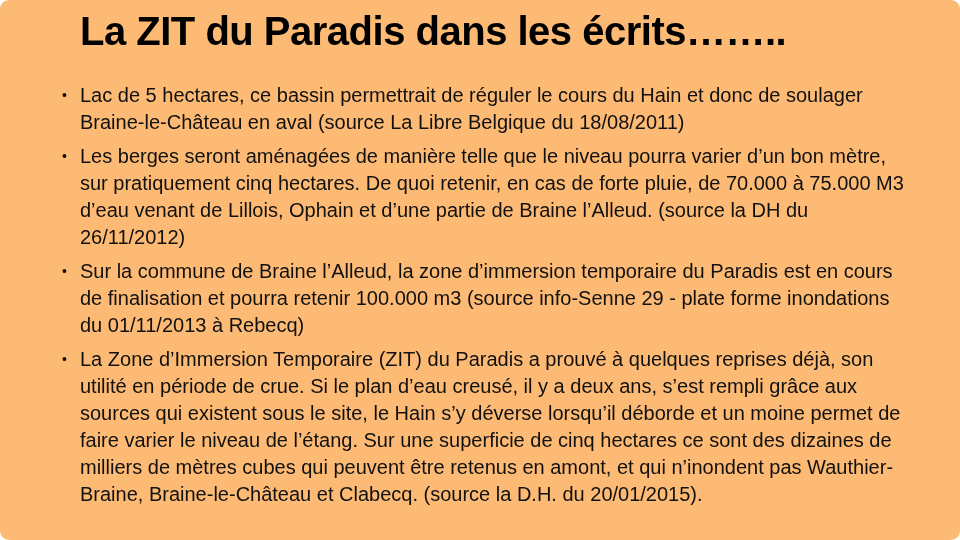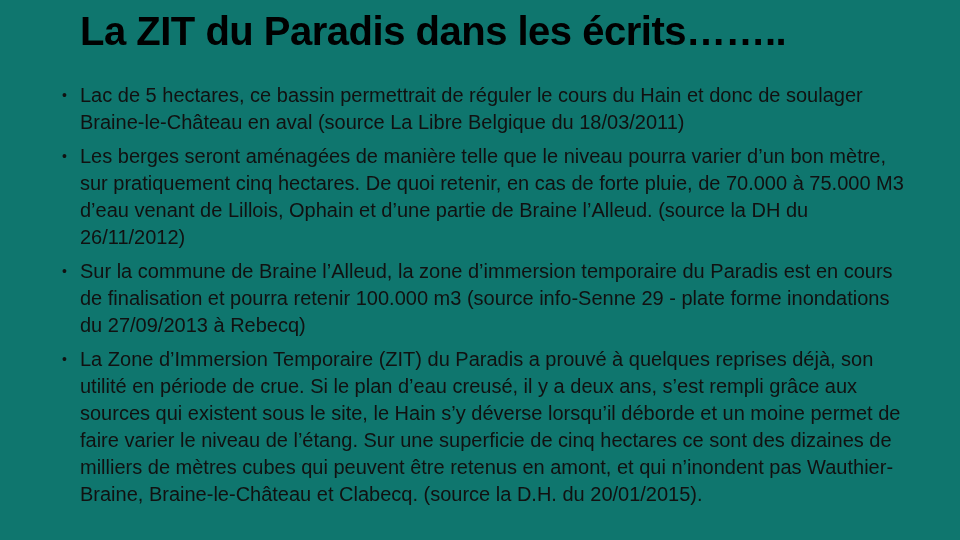--- a/index.html
+++ b/index.html
@@ -4,24 +4,25 @@
 <style>
   html, body {
     margin: 0;
     padding: 0;
     background: #ffffff;
   }
   .slide {
     position: relative;
     width: 960px;
     height: 540px;
-    background: #0f766e;
+    background: #fdba74;
     overflow: hidden;
     font-family: "Liberation Sans", sans-serif;
     color: #000000;
+    border-radius: 9px;
   }
   .slide-title {
     margin: 6px 0 0 80px;
     font-size: 40px;
     line-height: 50px;
     font-weight: bold;
     letter-spacing: -0.5px;
     color: #000000;
     white-space: nowrap;
   }
@@ -52,28 +53,28 @@
 </style>
 </head>
 <body>
 
 <div class="slide">
   <h1 class="slide-title">La ZIT du Paradis dans les écrits……..</h1>
 
   <ul class="bullet-list">
     <li class="bullet-item">
       <span class="bullet-marker">•</span>
-      <span class="bullet-text">Lac de 5 hectares, ce bassin permettrait de réguler le cours du Hain et donc de soulager Braine-le-Château en aval (source La Libre Belgique du 18/03/2011)</span>
+      <span class="bullet-text">Lac de 5 hectares, ce bassin permettrait de réguler le cours du Hain et donc de soulager Braine-le-Château en aval (source La Libre Belgique du 18/08/2011)</span>
     </li>
     <li class="bullet-item">
       <span class="bullet-marker">•</span>
       <span class="bullet-text">Les berges seront aménagées de manière telle que le niveau pourra varier d’un bon mètre, sur pratiquement cinq hectares. De quoi retenir, en cas de forte pluie, de 70.000 à 75.000 M3 d’eau venant de Lillois, Ophain et d’une partie de Braine l’Alleud. (source la DH du 26/11/2012)</span>
     </li>
     <li class="bullet-item">
       <span class="bullet-marker">•</span>
-      <span class="bullet-text">Sur la commune de Braine l’Alleud, la zone d’immersion temporaire du Paradis est en cours de finalisation et pourra retenir 100.000 m3 (source info-Senne 29 - plate forme inondations du 27/09/2013 à Rebecq)</span>
+      <span class="bullet-text">Sur la commune de Braine l’Alleud, la zone d’immersion temporaire du Paradis est en cours de finalisation et pourra retenir 100.000 m3 (source info-Senne 29 - plate forme inondations du 01/11/2013 à Rebecq)</span>
     </li>
     <li class="bullet-item">
       <span class="bullet-marker">•</span>
       <span class="bullet-text">La Zone d’Immersion Temporaire (ZIT) du Paradis a prouvé à quelques reprises déjà, son utilité en période de crue. Si le plan d’eau creusé, il y a deux ans, s’est rempli grâce aux sources qui existent sous le site, le Hain s’y déverse lorsqu’il déborde et un moine permet de faire varier le niveau de l’étang. Sur une superficie de cinq hectares ce sont des dizaines de milliers de mètres cubes qui peuvent être retenus en amont, et qui n’inondent pas Wauthier-Braine, Braine-le-Château et Clabecq. (source la D.H. du 20/01/2015).</span>
     </li>
   </ul>
 </div>
 
 </body></html>

